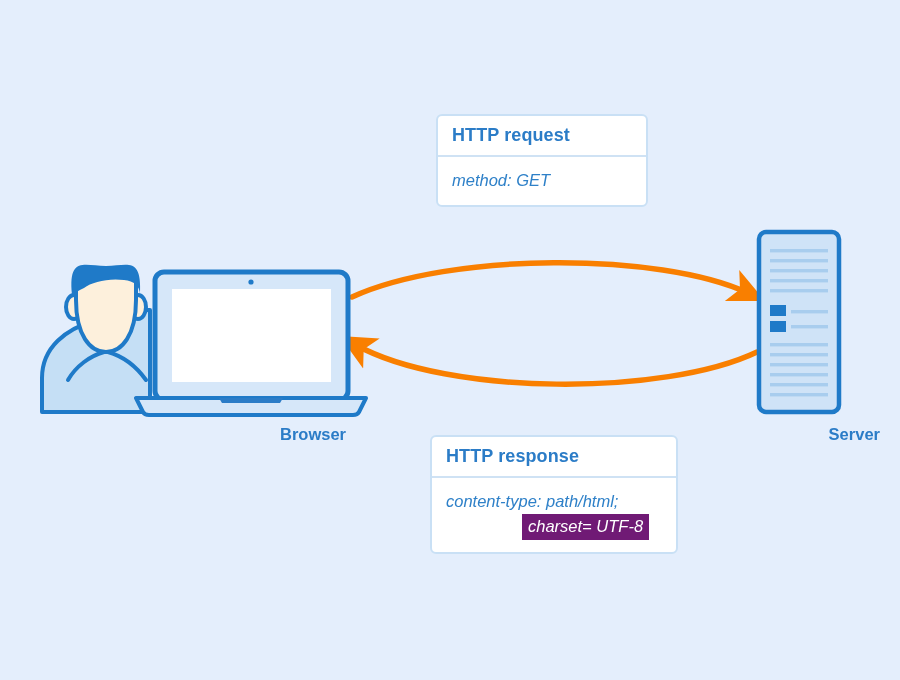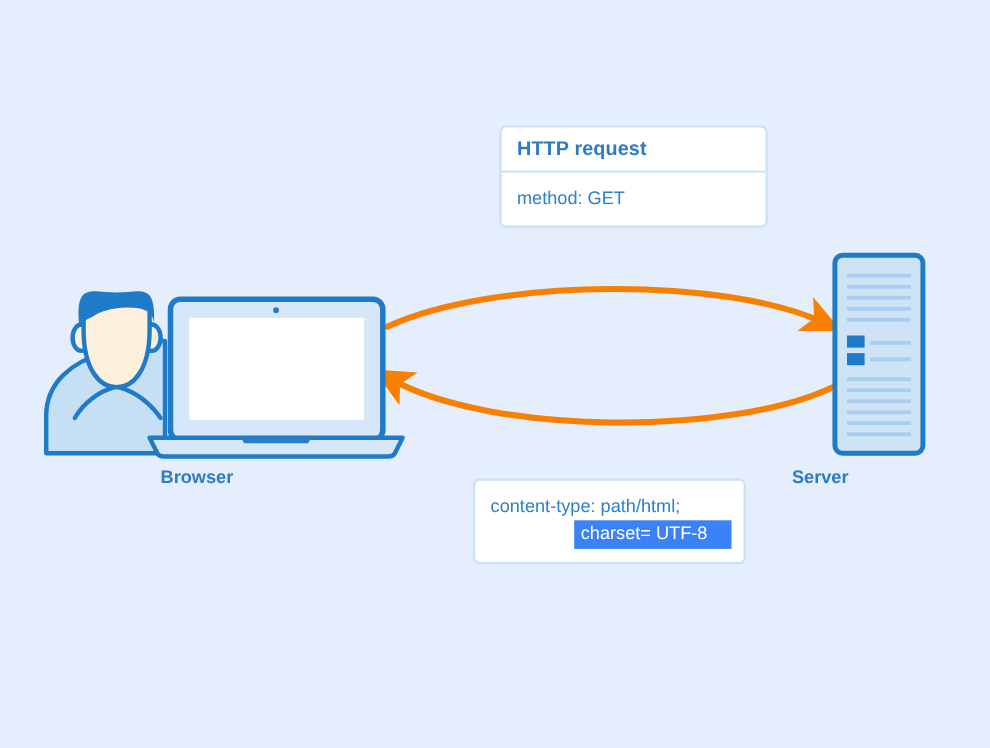--- a/index.html
+++ b/index.html
@@ -31,48 +31,49 @@
   .msg-title {
     font-size: 18px;
     font-weight: bold;
     color: #2b7cc7;
     padding: 9px 0 9px 14px;
     border-bottom: 2px solid #cfe2f4;
     letter-spacing: .1px;
   }
   .msg-body {
     padding: 11px 14px 12px 14px;
+    font-style: italic;
   }
   .msg-line {
     font-size: 16.5px;
     color: #2e80c8;
     line-height: 1.52;
     white-space: nowrap;
   }
   .msg-line.indent {
     padding-left: 76px;
   }
   .hl {
-    background: #3b82f6;
+    background: #701a75;
     color: #ffffff;
-    padding: 2px 22px 3px 6px;
+    padding: 2px 6px 3px 6px;
     display: inline-block;
     line-height: 1.25;
   }
 
-  #request-box  { left: 454px; top: 114px; width: 244px; }
+  #request-box  { left: 436px; top: 114px; width: 212px; }
   #response-box { left: 430px; top: 435px; width: 248px; }
 
   
   .caption {
     position: absolute;
     font-size: 16.5px;
     font-weight: bold;
     color: #2b7cc7;
-    text-align: left;
+    text-align: right;
     white-space: nowrap;
   }
   #browser-caption { left: 146px; top: 425px; width: 200px; }
   #server-caption  { left: 720px; top: 425px; width: 160px; }
 
   
   .art {
     position: absolute;
     left: 0; top: 0;
     width: 900px; height: 680px;
@@ -158,19 +159,20 @@
   <div class="caption" id="server-caption">Server</div>
 
   <div class="msg-box" id="request-box">
     <div class="msg-title">HTTP request</div>
     <div class="msg-body">
       <div class="msg-line">method: GET</div>
     </div>
   </div>
 
   <div class="msg-box" id="response-box">
+    <div class="msg-title">HTTP response</div>
     <div class="msg-body">
       <div class="msg-line">content-type: path/html;</div>
       <div class="msg-line indent"><span class="hl">charset= UTF-8</span></div>
     </div>
   </div>
 
 </div>
 
 </body></html>

